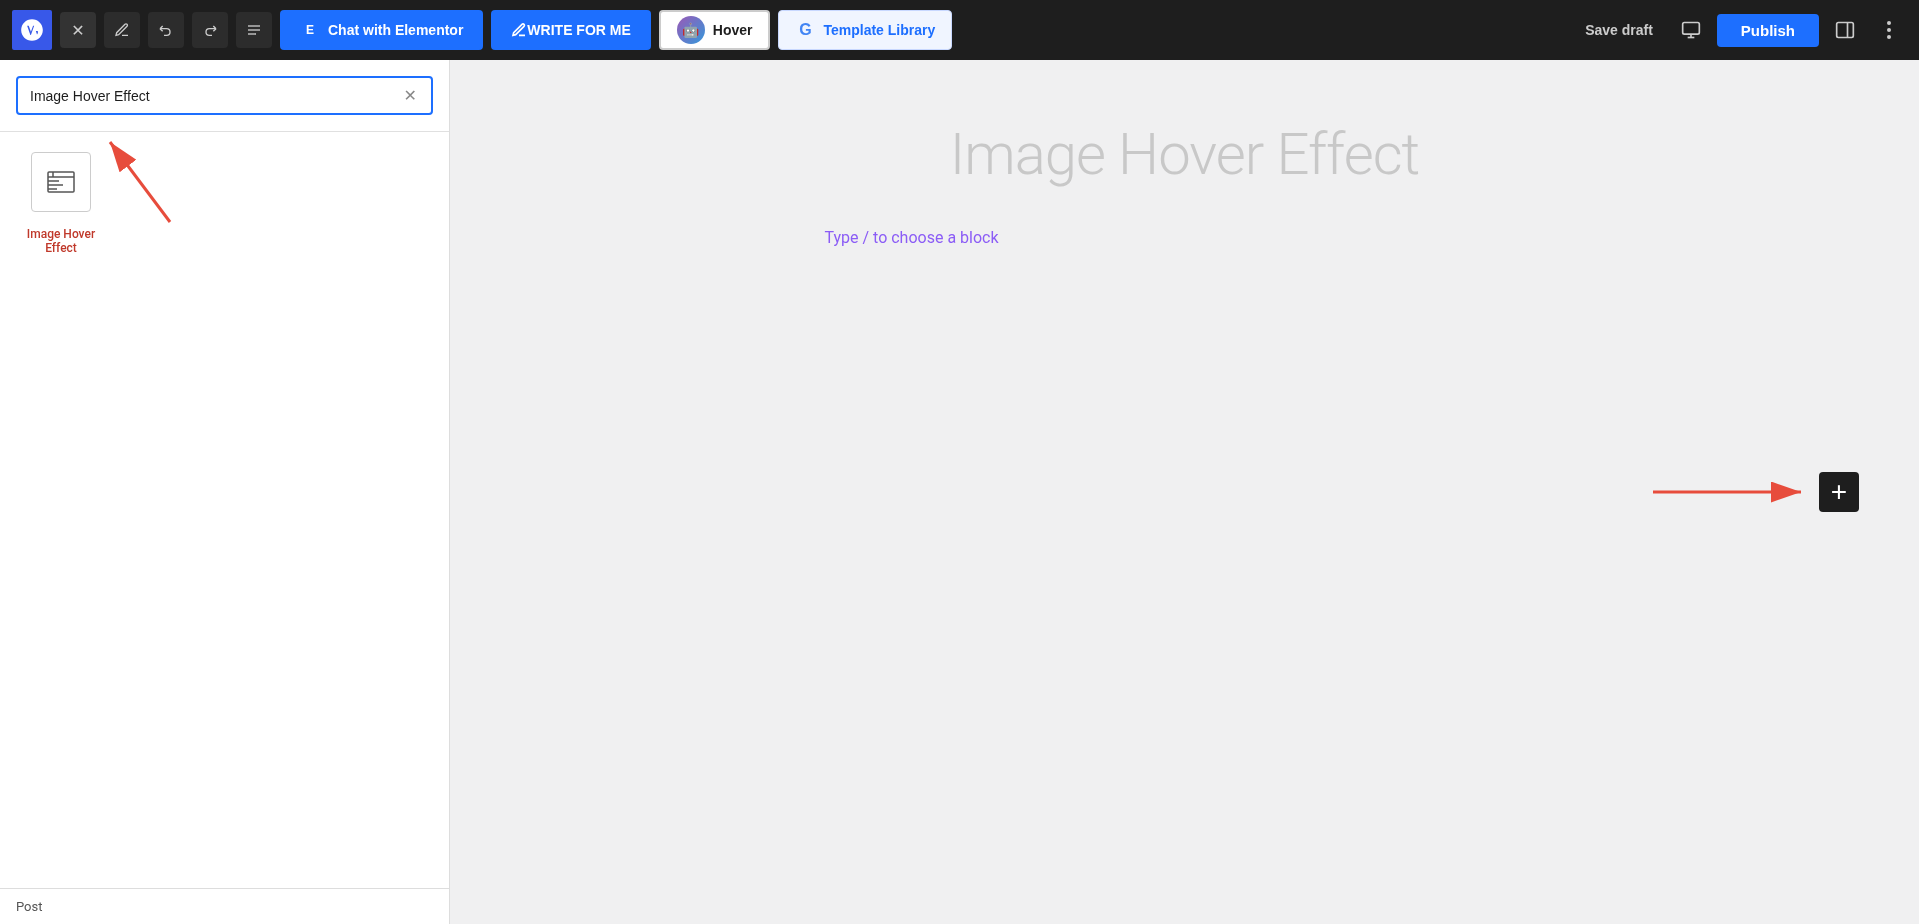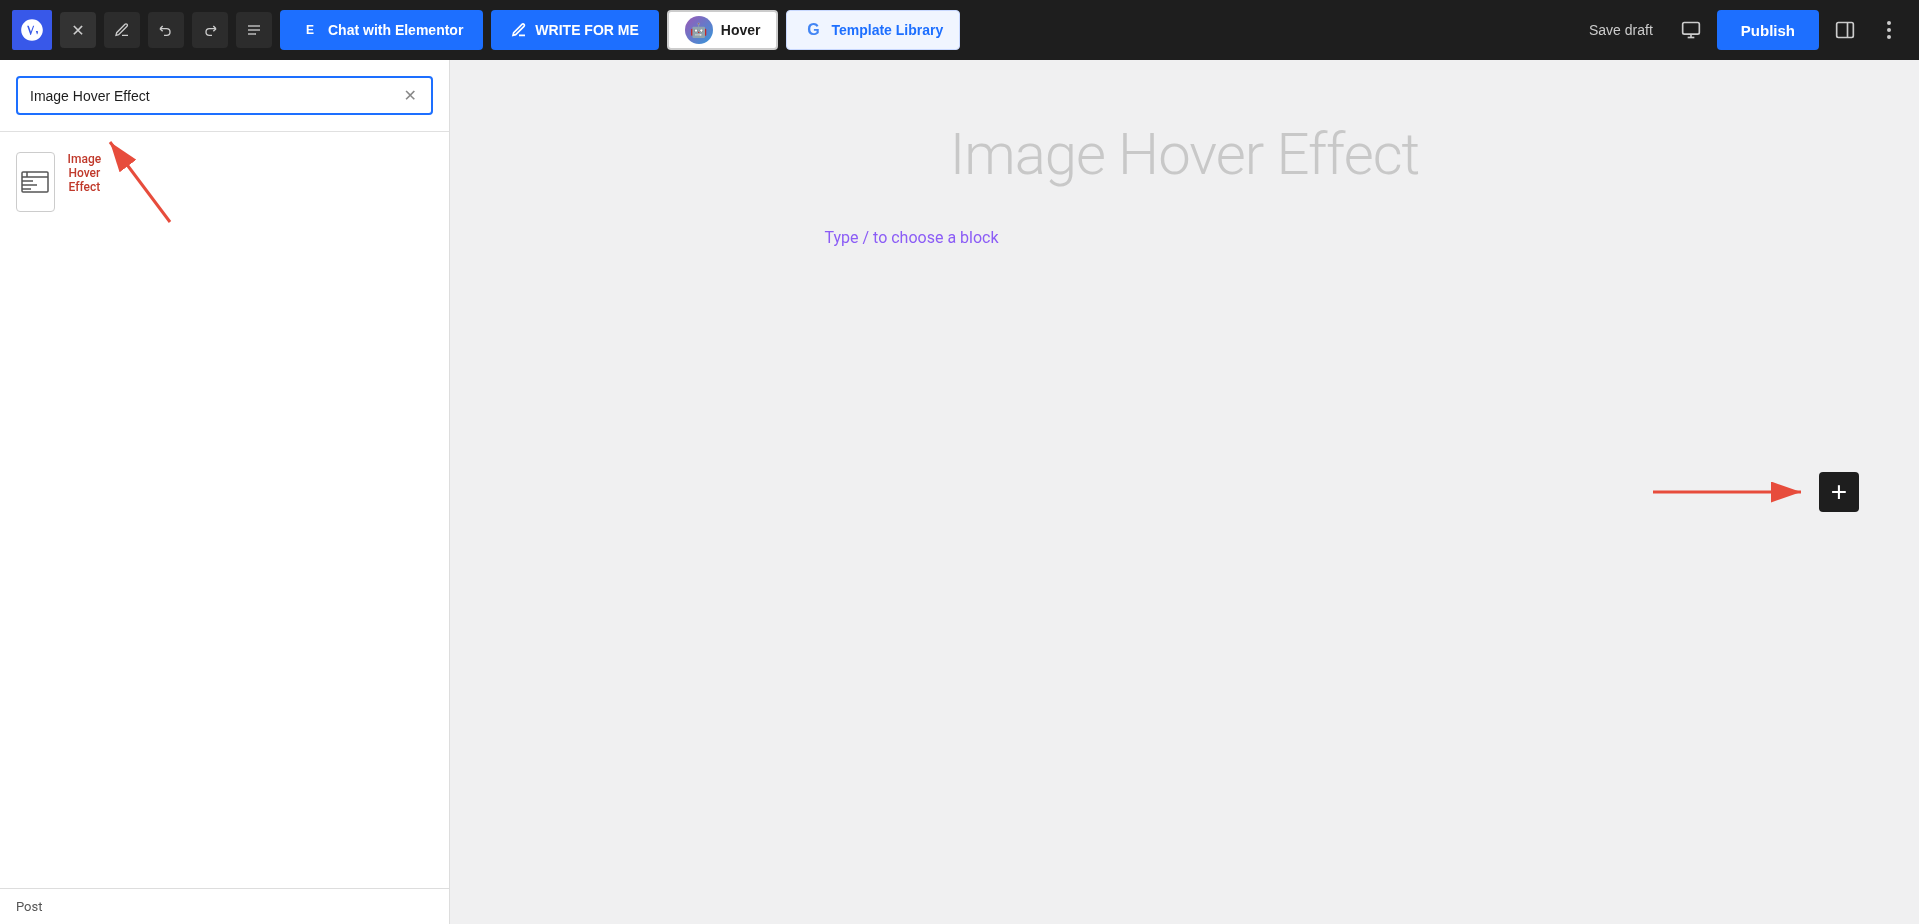--- a/index.html
+++ b/index.html
@@ -42,21 +42,21 @@
       color: white;
       border: none; border-radius: 4px;
       padding: 0 20px;
       height: 40px;
       font-size: 14px; font-weight: 600;
       cursor: pointer;
       flex-shrink: 0;
     }
 
     .toolbar-btn-write {
-      display: flex; align-items: center; gap: 8px;
+      display: flex; align-items: center; gap: 0;
       background: #1d6fff;
       color: white;
       border: none; border-radius: 4px;
       padding: 0 20px;
       height: 40px;
       font-size: 14px; font-weight: 700;
       cursor: pointer;
       flex-shrink: 0;
     }
 
@@ -83,41 +83,41 @@
       cursor: pointer;
       flex-shrink: 0;
     }
 
     .toolbar-spacer { flex: 1; }
 
     .save-draft-btn {
       background: transparent;
       color: #ccc;
       border: none;
-      font-size: 14px; font-weight: 400;
+      font-size: 14px; font-weight: 700;
       cursor: pointer;
       padding: 0 12px;
       height: 40px;
     }
 
     .toolbar-device-btn {
       width: 36px; height: 36px;
       background: transparent;
       border: none;
       color: #ccc; font-size: 18px;
       display: flex; align-items: center; justify-content: center;
       cursor: pointer;
     }
 
     .publish-btn {
       background: #1d6fff;
       color: white;
       border: none; border-radius: 4px;
       padding: 0 24px;
-      height: 40px;
+      height: 33px;
       font-size: 15px; font-weight: 700;
       cursor: pointer;
       flex-shrink: 0;
     }
 
     .sidebar-toggle-btn {
       width: 36px; height: 36px;
       background: transparent;
       border: none;
       color: #ccc; font-size: 18px;
@@ -189,23 +189,23 @@
 
     
     .widget-results {
       padding: 20px 16px;
       display: flex;
       flex-direction: column;
       gap: 8px;
     }
     .widget-item {
       display: flex;
-      flex-direction: row;
-      align-items: flex-start;
-      gap: 8px;
+      flex-direction: column;
+      align-items: center;
+      gap: 15px;
       cursor: pointer;
       width: 90px;
     }
     .widget-icon {
       width: 60px; height: 60px;
       border: 1px solid #ccc;
       border-radius: 4px;
       display: flex; align-items: center; justify-content: center;
       font-size: 20px;
       color: #555;

